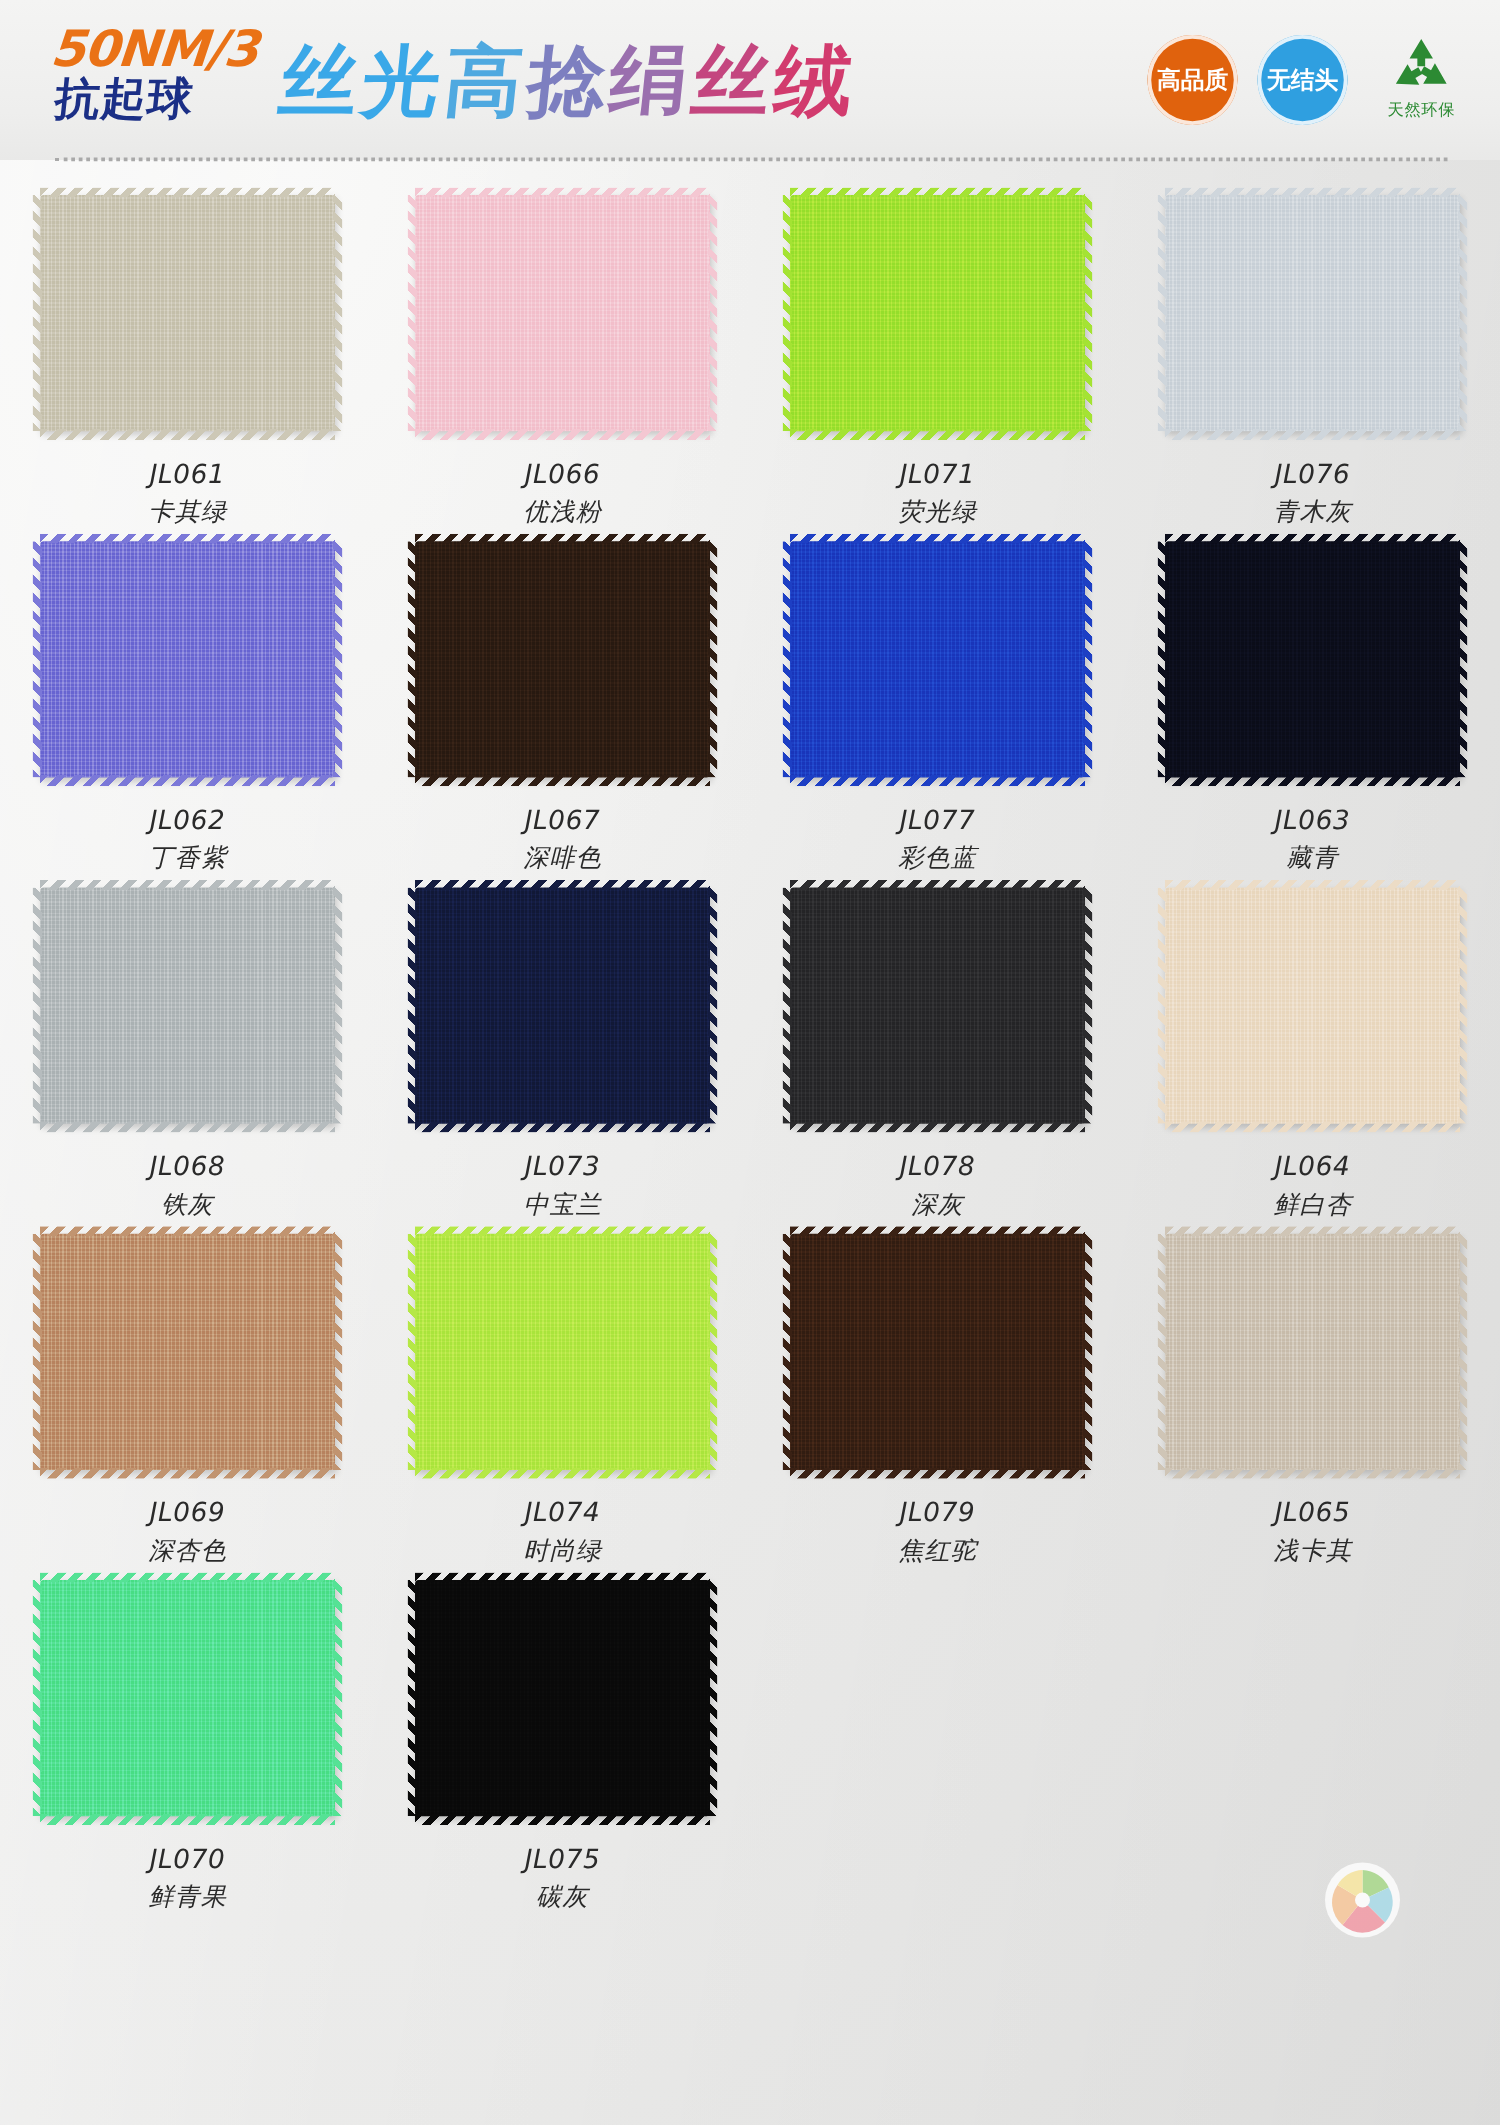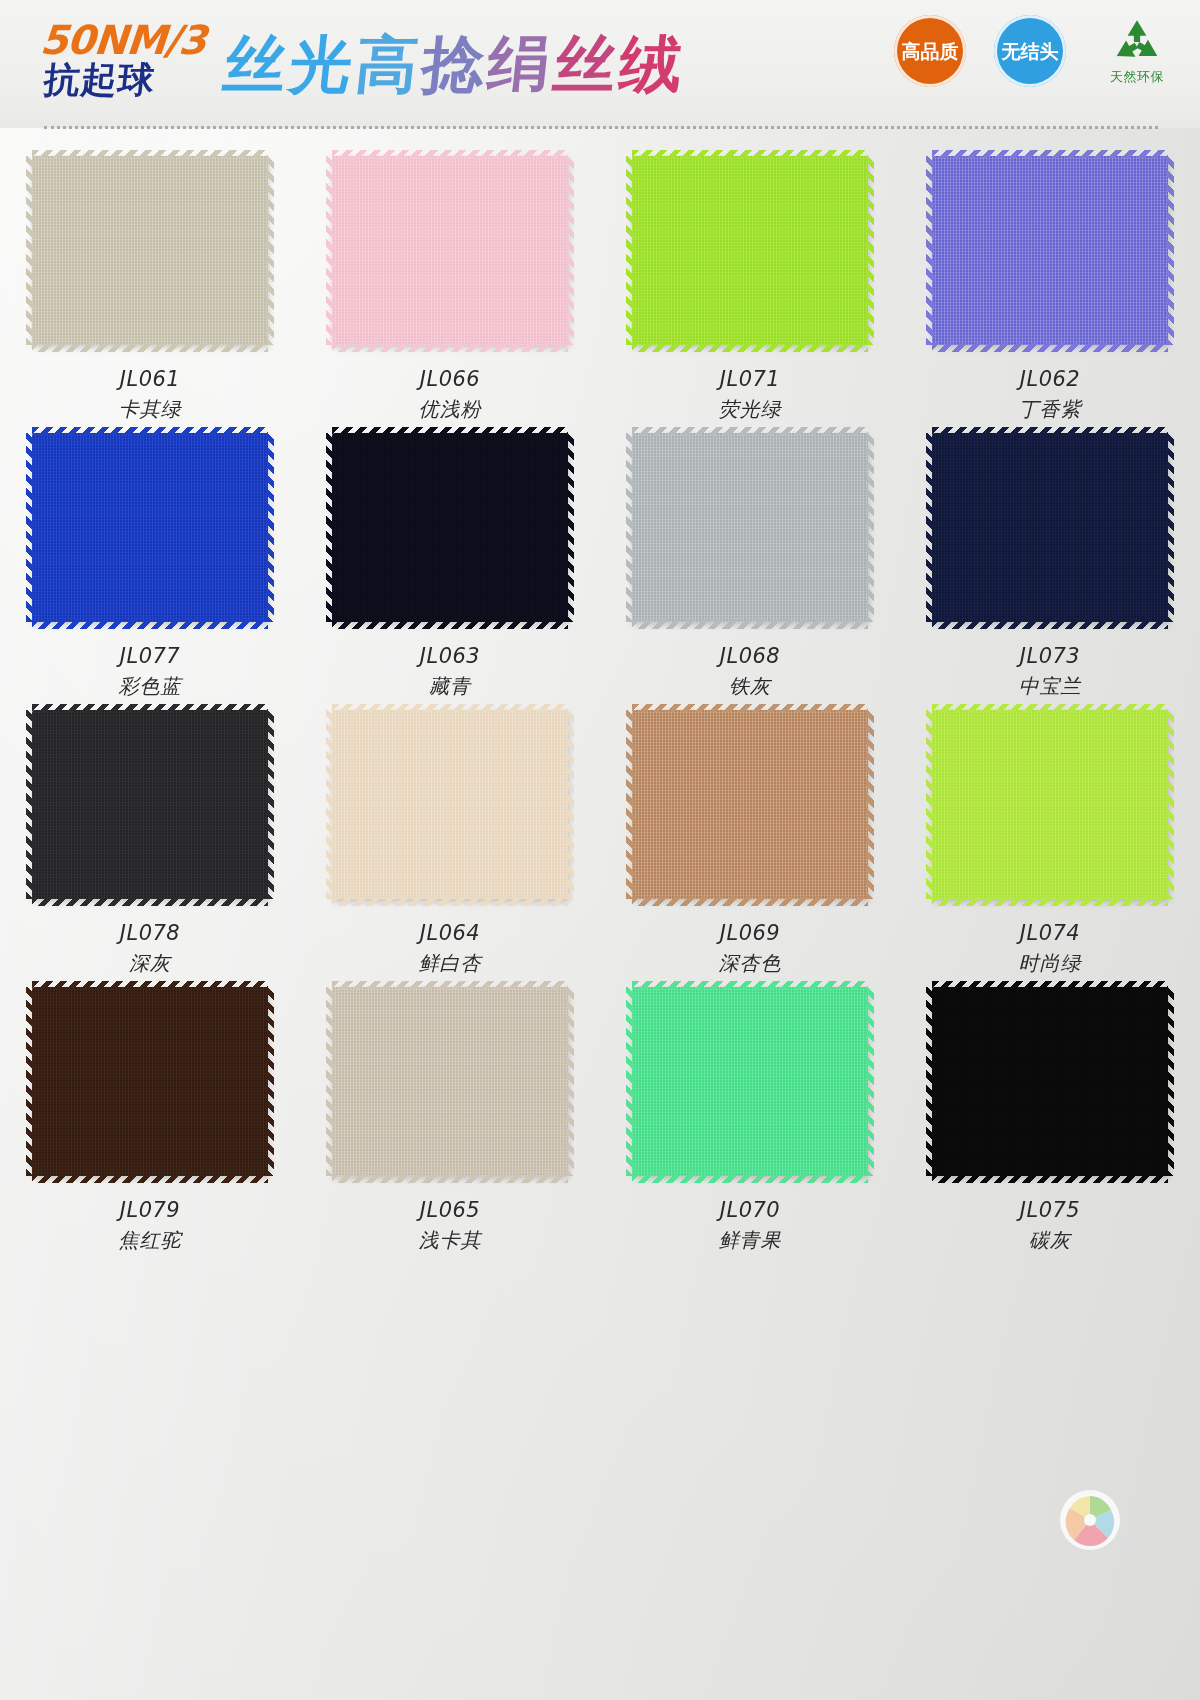--- a/index.html
+++ b/index.html
@@ -43,21 +43,21 @@
     font-family:"DejaVu Sans","Liberation Sans",sans-serif;
   }
   .title-main{
     font-size:62px;font-weight:700;line-height:86px;letter-spacing:2px;
     transform:skewX(-6deg);
     font-family:"DejaVu Sans","Liberation Sans",sans-serif;
     white-space:nowrap;
   }
   .title-main span{padding:0 1px;}
 
-  .badges{position:absolute;right:20px;top:15px;display:flex;align-items:center;gap:28px;}
+  .badges{position:absolute;right:20px;top:28px;display:flex;align-items:flex-start;gap:16px;}
   .badge{
     width:72px;height:72px;border-radius:50%;
     display:flex;align-items:center;justify-content:center;
     color:#fff;font-size:19px;font-weight:700;line-height:21px;text-align:center;
     box-shadow:inset 0 0 0 3px rgba(255,255,255,.85);
     font-family:"DejaVu Sans","Liberation Sans",sans-serif;
   }
   .badge.q{background:#e0620d;}
   .badge.k{background:#2f9fe0;}
   .eco{width:86px;display:flex;flex-direction:column;align-items:center;}
@@ -175,28 +175,50 @@
           <div class="edge-top" style="background: rgb(164, 227, 51); mask-image: repeating-linear-gradient(135deg, rgb(0, 0, 0) 0px, rgb(0, 0, 0) 5px, transparent 5px, transparent 10px);"></div>
           <div class="edge-left" style="background: rgb(164, 227, 51); mask-image: repeating-linear-gradient(45deg, rgb(0, 0, 0) 0px, rgb(0, 0, 0) 5px, transparent 5px, transparent 10px);"></div>
           <div class="edge-right" style="background: rgb(164, 227, 51); mask-image: repeating-linear-gradient(45deg, rgb(0, 0, 0) 0px, rgb(0, 0, 0) 5px, transparent 5px, transparent 10px);"></div>
         </div>
       </div>
       <div class="code">JL071</div>
       <div class="cname">荧光绿</div>
     </div>
     <div class="cell">
       <div class="swatch-wrap">
+        <div class="swatch" style="background: rgb(207, 214, 220);">
+          <div class="edge-top" style="background: rgb(207, 214, 220); mask-image: repeating-linear-gradient(135deg, rgb(0, 0, 0) 0px, rgb(0, 0, 0) 5px, transparent 5px, transparent 10px);"></div>
+          <div class="edge-left" style="background: rgb(207, 214, 220); mask-image: repeating-linear-gradient(45deg, rgb(0, 0, 0) 0px, rgb(0, 0, 0) 5px, transparent 5px, transparent 10px);"></div>
+          <div class="edge-right" style="background: rgb(207, 214, 220); mask-image: repeating-linear-gradient(45deg, rgb(0, 0, 0) 0px, rgb(0, 0, 0) 5px, transparent 5px, transparent 10px);"></div>
+        </div>
+      </div>
+      <div class="code">JL076</div>
+      <div class="cname">青木灰</div>
+    </div>
+    <div class="cell">
+      <div class="swatch-wrap">
         <div class="swatch" style="background: rgb(123, 120, 216);">
           <div class="edge-top" style="background: rgb(123, 120, 216); mask-image: repeating-linear-gradient(135deg, rgb(0, 0, 0) 0px, rgb(0, 0, 0) 5px, transparent 5px, transparent 10px);"></div>
           <div class="edge-left" style="background: rgb(123, 120, 216); mask-image: repeating-linear-gradient(45deg, rgb(0, 0, 0) 0px, rgb(0, 0, 0) 5px, transparent 5px, transparent 10px);"></div>
           <div class="edge-right" style="background: rgb(123, 120, 216); mask-image: repeating-linear-gradient(45deg, rgb(0, 0, 0) 0px, rgb(0, 0, 0) 5px, transparent 5px, transparent 10px);"></div>
         </div>
       </div>
       <div class="code">JL062</div>
       <div class="cname">丁香紫</div>
+    </div>
+    <div class="cell">
+      <div class="swatch-wrap">
+        <div class="swatch" style="background: rgb(46, 29, 19);">
+          <div class="edge-top" style="background: rgb(46, 29, 19); mask-image: repeating-linear-gradient(135deg, rgb(0, 0, 0) 0px, rgb(0, 0, 0) 5px, transparent 5px, transparent 10px);"></div>
+          <div class="edge-left" style="background: rgb(46, 29, 19); mask-image: repeating-linear-gradient(45deg, rgb(0, 0, 0) 0px, rgb(0, 0, 0) 5px, transparent 5px, transparent 10px);"></div>
+          <div class="edge-right" style="background: rgb(46, 29, 19); mask-image: repeating-linear-gradient(45deg, rgb(0, 0, 0) 0px, rgb(0, 0, 0) 5px, transparent 5px, transparent 10px);"></div>
+        </div>
+      </div>
+      <div class="code">JL067</div>
+      <div class="cname">深啡色</div>
     </div>
     <div class="cell">
       <div class="swatch-wrap">
         <div class="swatch" style="background: rgb(29, 63, 196);">
           <div class="edge-top" style="background: rgb(29, 63, 196); mask-image: repeating-linear-gradient(135deg, rgb(0, 0, 0) 0px, rgb(0, 0, 0) 5px, transparent 5px, transparent 10px);"></div>
           <div class="edge-left" style="background: rgb(29, 63, 196); mask-image: repeating-linear-gradient(45deg, rgb(0, 0, 0) 0px, rgb(0, 0, 0) 5px, transparent 5px, transparent 10px);"></div>
           <div class="edge-right" style="background: rgb(29, 63, 196); mask-image: repeating-linear-gradient(45deg, rgb(0, 0, 0) 0px, rgb(0, 0, 0) 5px, transparent 5px, transparent 10px);"></div>
         </div>
       </div>
       <div class="code">JL077</div>

